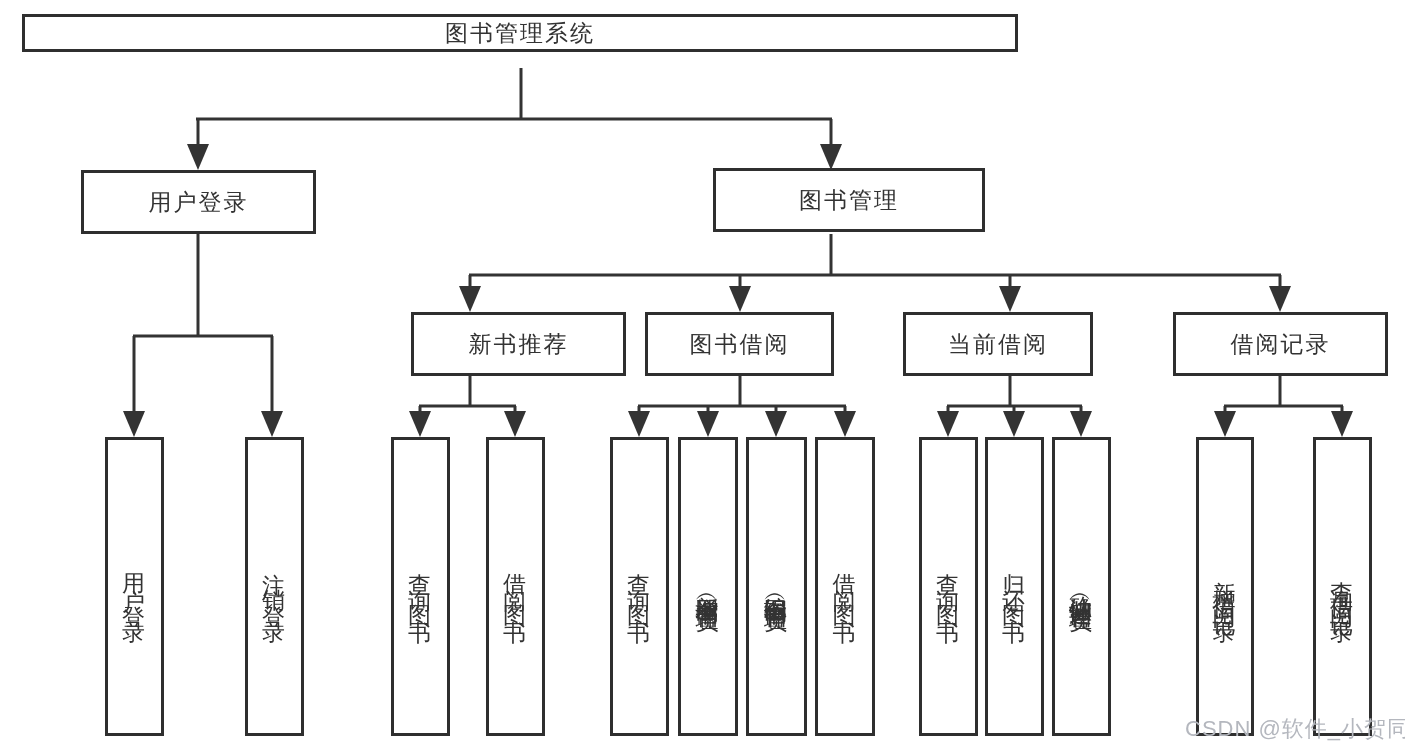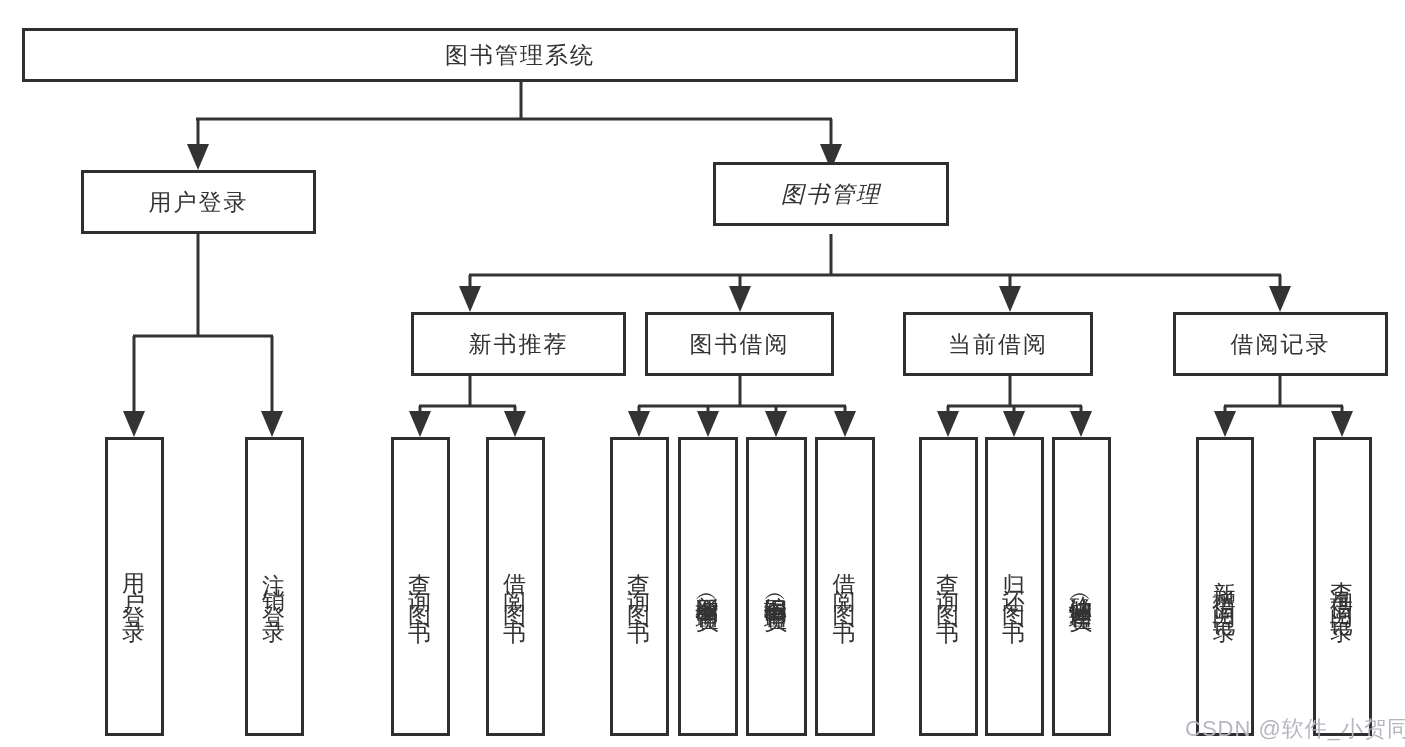--- a/index.html
+++ b/index.html
@@ -108,24 +108,24 @@
       <line x1="1014" y1="406" x2="1014" y2="419"></line>
       <polygon points="1003,411 1025,411 1014,437"></polygon>
       <line x1="1081" y1="406" x2="1081" y2="419"></line>
       <polygon points="1070,411 1092,411 1081,437"></polygon>
       <line x1="1225" y1="406" x2="1225" y2="419"></line>
       <polygon points="1214,411 1236,411 1225,437"></polygon>
       <line x1="1342" y1="406" x2="1342" y2="419"></line>
       <polygon points="1331,411 1353,411 1342,437"></polygon>
     </svg>
 
-  <div class="hbox" style="left:22px;top:28px;width:996px;height:54px;">图书管理系统</div>
+  <div class="hbox" style="left:22px;top:14px;width:996px;height:38px;">图书管理系统</div>
 
   <div class="hbox" style="left:81px;top:170px;width:235px;height:64px;">用户登录</div>
-  <div class="hbox" style="left:713px;top:162px;width:236px;height:64px;font-style:italic;">图书管理</div>
+  <div class="hbox" style="left:713px;top:168px;width:272px;height:64px;">图书管理</div>
 
   <div class="hbox" style="left:363px;top:312px;width:215px;height:64px;margin-left:48px;">新书推荐</div>
   <div class="hbox" style="left:633px;top:312px;width:189px;height:64px;margin-left:12px;">图书借阅</div>
   <div class="hbox" style="left:903px;top:312px;width:190px;height:64px;">当前借阅</div>
   <div class="hbox" style="left:1173px;top:312px;width:215px;height:64px;">借阅记录</div>
 
   <div class="vbox sp4" style="left:105px;width:59px;">
     <span>用户登录</span>
   </div>
   <div class="vbox sp4" style="left:245px;width:59px;">

